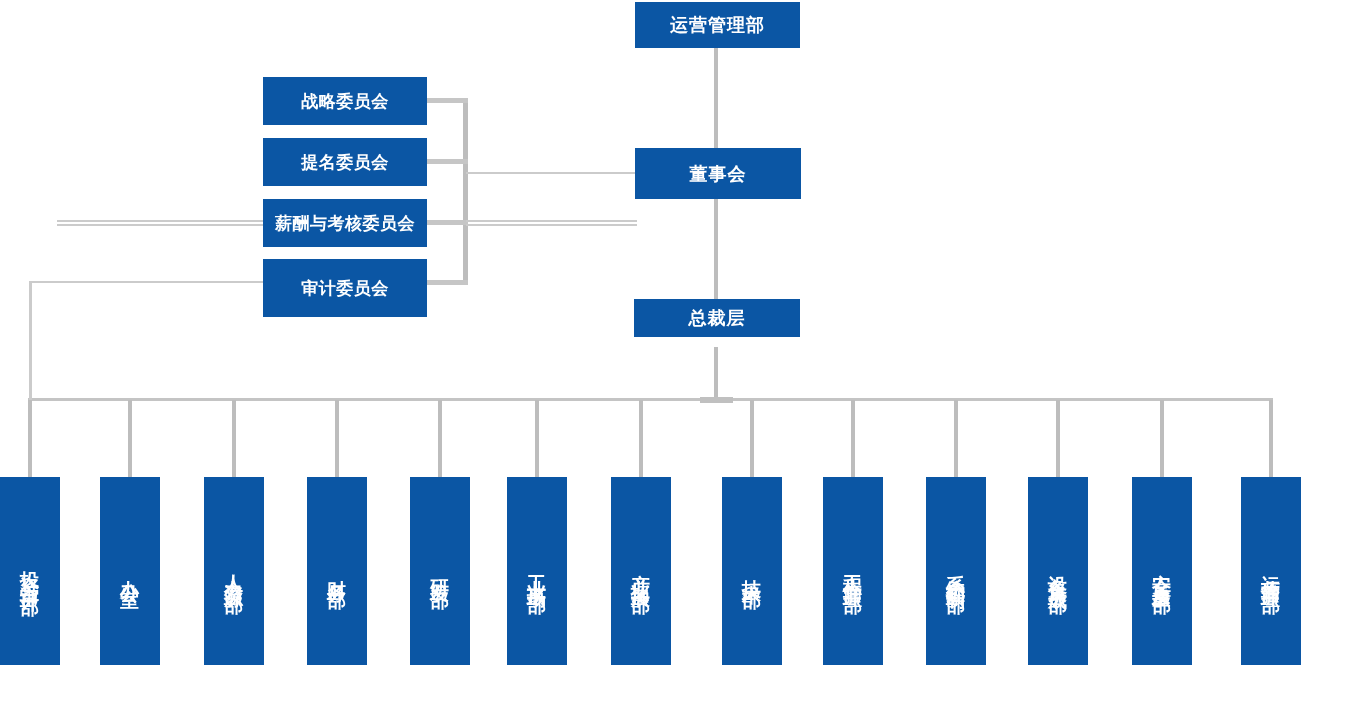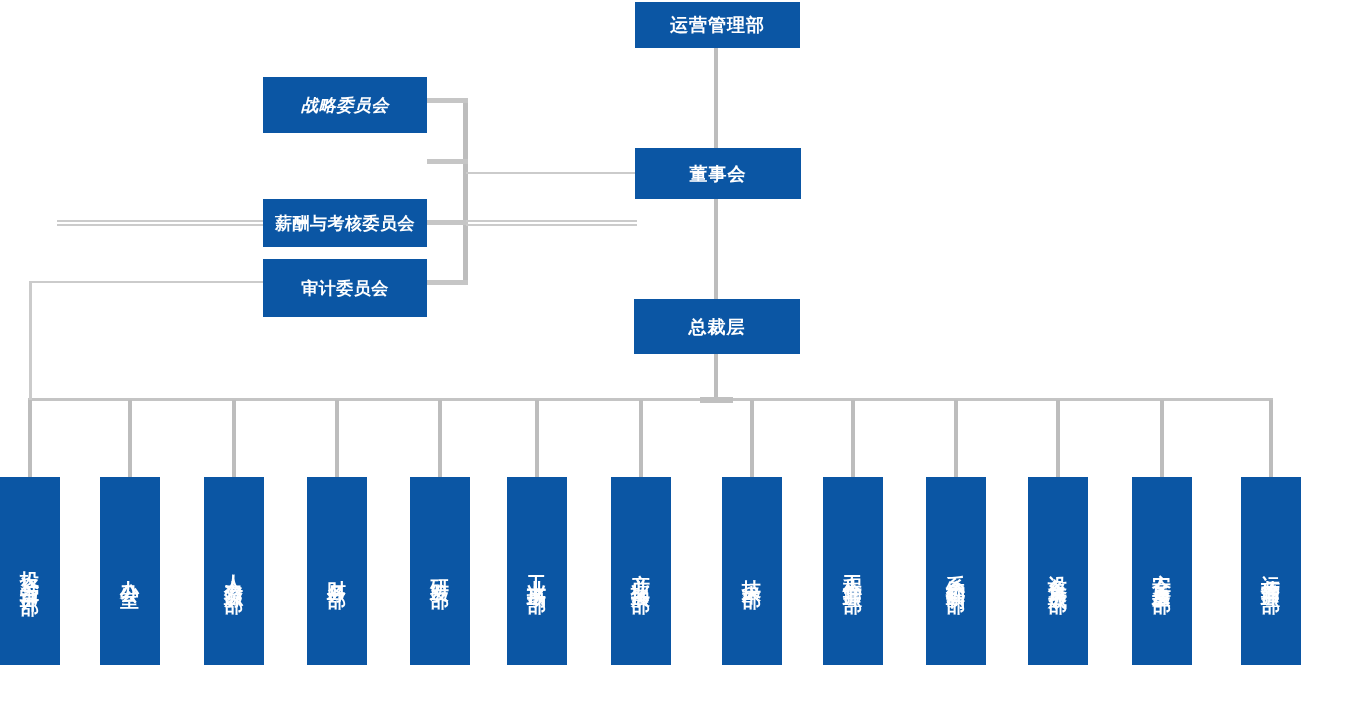--- a/index.html
+++ b/index.html
@@ -74,23 +74,24 @@
   <div class="line" style="left:851px;top:400px;width:4px;height:78px;"></div>
   <div class="line" style="left:954px;top:400px;width:4px;height:78px;"></div>
   <div class="line" style="left:1056px;top:400px;width:4px;height:78px;"></div>
   <div class="line" style="left:1160px;top:400px;width:4px;height:78px;"></div>
   <div class="line" style="left:1269px;top:400px;width:4px;height:78px;"></div>
 
   <div class="node h-node" style="left:635px;top:2px;width:165px;height:46px;">运营管理部</div>
 
   <div class="node h-node" style="left:635px;top:148px;width:166px;height:51px;">董事会</div>
 
-  <div class="node h-node" style="left:634px;top:299px;width:166px;height:55px;">总裁层</div>
+  <div class="node h-node" style="left:634px;top:299px;width:166px;height:38px;">总裁层</div>
 
-  <div class="node committee" style="left:263px;top:77px;width:164px;height:56px;font-style:italic;">战略委员会</div>
+  <div class="node committee" style="left:263px;top:77px;width:164px;height:48px;">战略委员会</div>
+  <div class="node committee" style="left:263px;top:138px;width:164px;height:48px;">提名委员会</div>
   <div class="node committee" style="left:263px;top:199px;width:164px;height:48px;">薪酬与考核委员会</div>
   <div class="node committee" style="left:263px;top:259px;width:164px;height:58px;">审计委员会</div>
 
   <div class="node dept" style="left:0px;">投资与审计部</div>
   <div class="node dept" style="left:100px;">办公室</div>
   <div class="node dept" style="left:204px;">人力资源部</div>
   <div class="node dept" style="left:307px;">财务部</div>
   <div class="node dept" style="left:410px;">研发部</div>
   <div class="node dept" style="left:507px;">工业市场部</div>
   <div class="node dept" style="left:611px;">产业拓展部</div>

